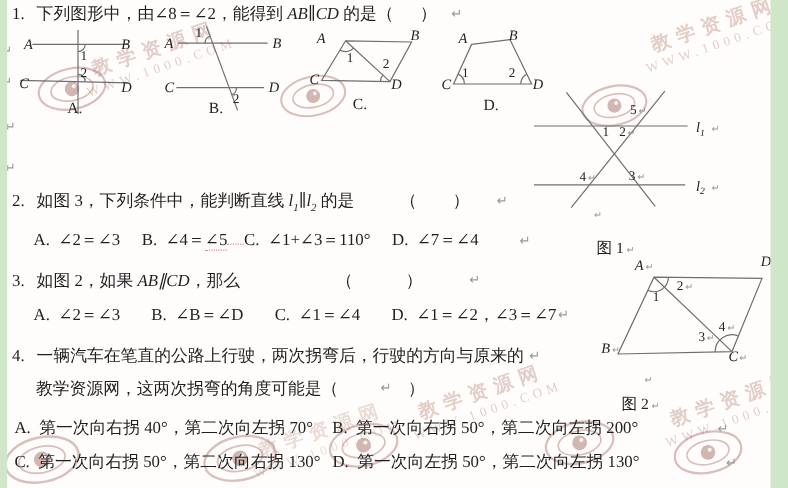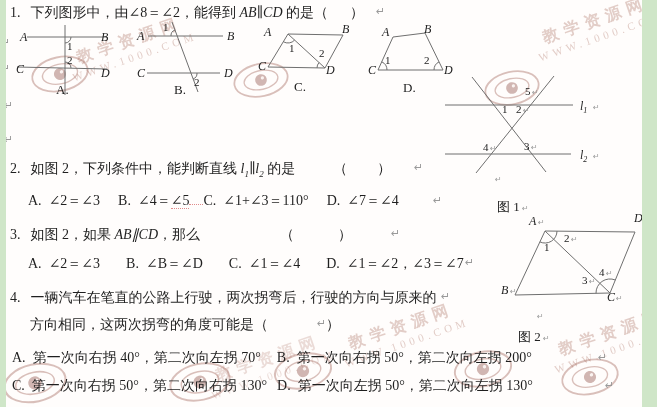--- a/index.html
+++ b/index.html
@@ -189,21 +189,21 @@
   <text class="fnum" x="43" y="76">4</text>
   <text class="rm2" x="50" y="76">↵</text>
   <text class="fnum" x="84" y="75">3</text>
   <text class="rm2" x="91" y="75">↵</text>
   <text class="rm2" x="55" y="107">↵</text>
   <text class="fcap" x="57" y="136">图 1</text>
   <text class="rm2" x="82" y="136">↵</text>
 </svg>
 
 <div class="line" style="left:10px;top:161px;">
-  <span class="qnum">2.</span><span>如图 2，下列条件中，能判断直线 </span><span class="it"><span>l</span><sub class="lsub">1</sub></span><span class="it">∥</span><span class="it"><span>l</span><sub class="lsub">2</sub></span><span> 的是</span><span class="sp" style="width:38px;"></span><span>（</span><span class="sp" style="width:30px;"></span><span>）</span>
+  <span class="qnum">2.</span><span>如图 3，下列条件中，能判断直线 </span><span class="it"><span>l</span><sub class="lsub">1</sub></span><span class="it">∥</span><span class="it"><span>l</span><sub class="lsub">2</sub></span><span> 的是</span><span class="sp" style="width:38px;"></span><span>（</span><span class="sp" style="width:30px;"></span><span>）</span>
 </div>
 <div class="line optrow q2row" style="left:28px;top:193px;">
   <span class="lbl">A.</span><span class="opt">∠2＝∠3</span><span class="lbl">B.</span><span>∠4＝</span><span class="udot">∠5</span><span class="ugap"></span><span class="lbl">C.</span><span class="opt">∠1+∠3＝110°</span><span class="lbl">D.</span><span>∠7＝∠4</span>
 </div>
 
 <svg class="fig" style="left:498px;top:213px;" width="160" height="132" viewBox="0 0 160 132">
   <path d="M47,18 L137,19 L112,80 L17,82 Z"></path>
   <path d="M47,18 L112,80"></path>
   <path d="M41.9,28.9 A12,12 0 0 0 59,18.1"></path>
   <path d="M98,80.3 A14,14 0 0 1 117.3,67"></path>
@@ -231,21 +231,21 @@
   <span class="qnum">3.</span><span>如图 2，如果 </span><span class="it">AB∥CD</span><span>，那么</span><span class="sp" style="width:80px;"></span><span>（</span><span class="sp" style="width:44px;"></span><span>）</span>
 </div>
 <div class="line optrow q3row" style="left:28px;top:256px;">
   <span class="lbl">A.</span><span class="opt">∠2＝∠3</span><span class="lbl">B.</span><span class="opt">∠B＝∠D</span><span class="lbl">C.</span><span class="opt">∠1＝∠4</span><span class="lbl">D.</span><span>∠1＝∠2，∠3＝∠7</span>
 </div>
 
 <div class="line" style="left:10px;top:290px;">
   <span class="qnum">4.</span><span>一辆汽车在笔直的公路上行驶，两次拐弯后，行驶的方向与原来的</span>
 </div>
 <div class="line" style="left:30px;top:317px;">
-  <span>方向相同，这两次拐弯的角度可能是</span><span>（</span><span class="sp" style="width:58px;"></span><span>）</span>
+  <span>教学资源网，这两次拐弯的角度可能是</span><span>（</span><span class="sp" style="width:58px;"></span><span>）</span>
 </div>
 <div class="line optrow" style="left:12px;top:350px;">
   <span class="lbl">A.</span><span>第一次向右拐 40°，第二次向左拐 70°</span><span class="sp" style="width:16px;"></span><span class="lbl">B.</span><span>第一次向右拐 50°，第二次向左拐 200°</span>
 </div>
 <div class="line optrow" style="left:12px;top:378px;">
   <span class="lbl">C.</span><span>第一次向右拐 50°，第二次向右拐 130°</span><span class="sp" style="width:10px;"></span><span class="lbl">D.</span><span>第一次向左拐 50°，第二次向左拐 130°</span>
 </div>
 
 <div class="ret" style="left:376px;top:6px;">↵</div>
 <div class="ret" style="left:1px;top:37px;">↵</div>

